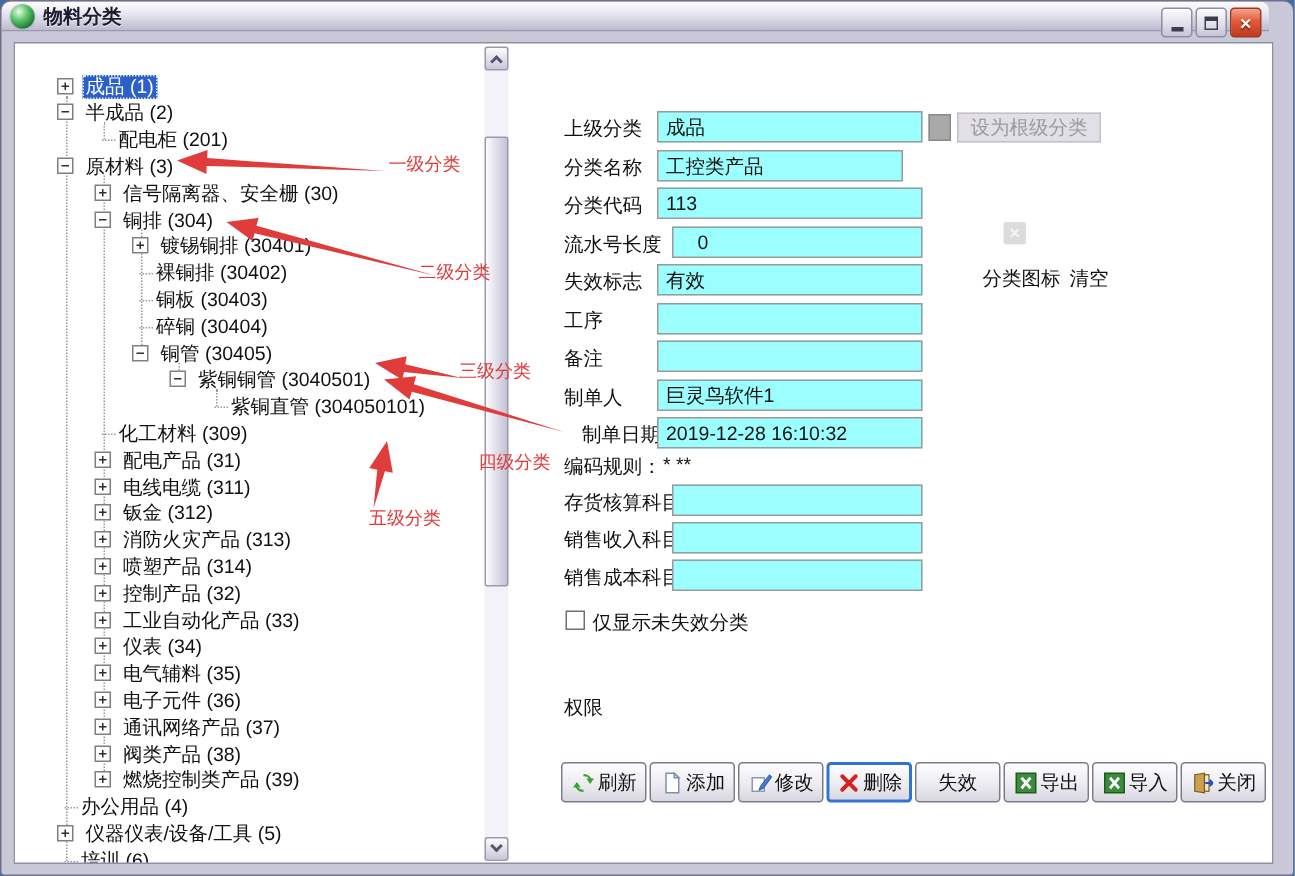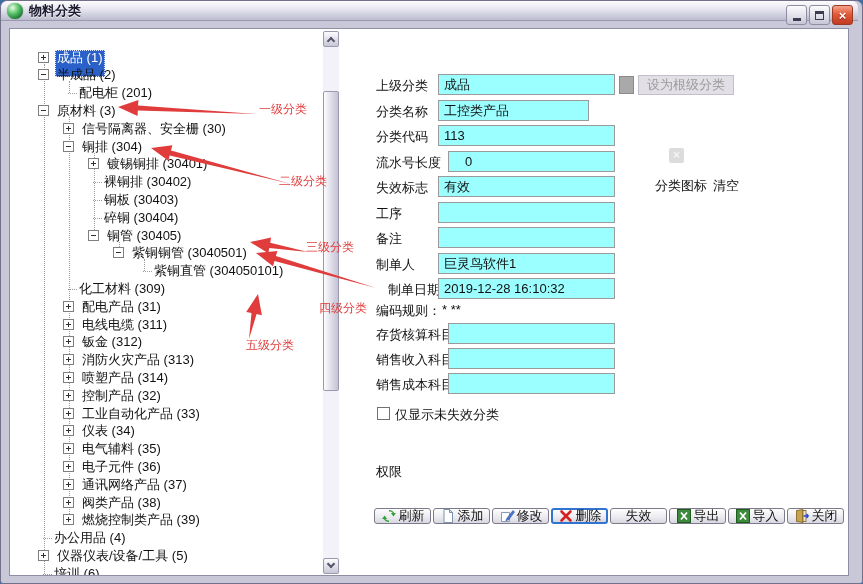--- a/index.html
+++ b/index.html
@@ -1,20 +1,20 @@
 <!DOCTYPE html>
 <html><head>
 <meta charset="utf-8">
 <style>
   html,body{margin:0;padding:0;background:#3a6ea5;}
   *{box-sizing:border-box;font-family:"Liberation Sans","DejaVu Sans",sans-serif;}
   .window{position:relative;width:863px;height:584px;background:#c9c8d8;
     border:1px solid #716f8a;border-radius:7px 7px 3px 3px;overflow:hidden;}
   
-  .titlebar{position:absolute;left:0;top:0;right:4px;height:20px;
+  .titlebar{position:absolute;left:0;top:0;right:16px;height:20px;
     background:linear-gradient(#fdfdfe,#e9e8f1 40%,#cfcede 75%,#bdbccd);
     border-bottom:1px solid #9b99af;border-radius:6px 6px 0 0;display:flex;align-items:center;}
   .app-icon{width:16px;height:16px;margin:0 6px 0 6px;border-radius:50%;
     background:radial-gradient(circle at 35% 30%,#eafbe2,#58c26a 40%,#1c7a35 75%,#0d5423);
     box-shadow:0 0 1px #1a5a2a;}
   .title-text{font-size:13px;font-weight:bold;color:#1d1d30;text-shadow:0 1px 0 #ffffffaa;}
   .winbtns{position:absolute;right:5px;top:4px;display:flex;gap:2px;}
   .wbtn{width:21px;height:20px;border:1px solid #8e8da2;border-radius:3px;
     background:linear-gradient(#fcfcfd,#dedde8 60%,#c6c5d6);display:flex;align-items:center;justify-content:center;
     font-size:12px;color:#333;}
@@ -26,21 +26,21 @@
   .client{position:absolute;left:8px;top:27px;width:840px;height:548px;background:#fff;
     border:1px solid #8f8ea4;}
   #stage{position:absolute;left:9px;top:28px;width:838px;height:546px;overflow:hidden;}
   
   .rail{position:absolute;width:1px;border-left:1px dotted #9a9a9a;}
   .hstub{position:absolute;height:0;border-top:1px dotted #9a9a9a;}
   .exp{position:absolute;width:11px;height:11px;background:#fff;border:1px solid #7f7f7f;}
   .exp i{position:absolute;background:#2f2f2f;}
   .exp .h{left:2px;top:4px;width:5px;height:1px;}
   .exp .v{left:4px;top:2px;width:1px;height:5px;}
-  .tlabel{position:absolute;height:27px;line-height:16px;font-size:13px;color:#111;white-space:nowrap;padding:0 2px;}
+  .tlabel{position:absolute;height:16px;line-height:16px;font-size:13px;color:#111;white-space:nowrap;padding:0 2px;}
   .tlabel.sel{background:#2a60c8;color:#fff;outline:1px dotted #dfe8ff;outline-offset:-1px;}
   
   .vscroll{position:absolute;left:313px;top:2px;width:16px;height:543px;background:#f3f2f8;}
   .sarrow{position:absolute;left:0;width:16px;height:16px;border:1px solid #9b99ad;border-radius:2px;
     background:linear-gradient(#fdfdfe,#dcdbe7 60%,#c8c7d7);display:flex;align-items:center;justify-content:center;}
   .sarrow.up{top:0;}
   .sarrow.down{bottom:0;}
   .chev{width:6px;height:6px;border-left:2px solid #55556b;border-top:2px solid #55556b;}
   .chev.u{transform:translateY(2px) rotate(45deg);}
   .chev.d{transform:translateY(-2px) rotate(225deg);}
@@ -60,21 +60,21 @@
     color:#f4f4f4;font-size:12px;line-height:15px;text-align:center;font-weight:bold;}
   .plain{position:absolute;font-size:13px;color:#111;white-space:nowrap;}
   .cbx{position:absolute;left:367px;top:378px;width:13px;height:13px;background:#fff;border:1px solid #707070;}
   
   .combo{position:absolute;left:404px;top:429px;width:98px;height:23px;background:#fff;border:1px solid #8f8f9d;}
   .combo .val{position:absolute;left:5px;top:2px;font-size:13px;color:#111;}
   .combo .drop{position:absolute;right:1px;top:1px;bottom:1px;width:17px;
     background:linear-gradient(#fbfbfc,#dddce6 60%,#cccbdb);border-left:1px solid #b9b8c6;
     display:flex;align-items:center;justify-content:center;}
   
-  .tbtn{position:absolute;top:479px;width:57px;height:16px;border:1px solid #7b7b8b;border-radius:3px;
+  .tbtn{position:absolute;top:479px;width:57px;height:27px;border:1px solid #7b7b8b;border-radius:3px;
     background:linear-gradient(#fefefe,#ececf1 55%,#d8d7e0);display:flex;align-items:center;justify-content:center;
     gap:2px;font-size:13px;color:#111;}
   .tbtn.focused{border:2px solid #2f74d0;}
   .tbtn svg{width:16px;height:16px;flex:none;}
 </style>
 </head>
 <body>
 
 <div class="window">
   <div class="titlebar">
@@ -234,21 +234,21 @@
       <div class="sthumb"></div>
       <div class="sarrow down">
           <span class="chev d"></span>
         </div>
     </div>
 
     <div id="form-layer">
         <div class="flabel" style="left: 366px; top: 48px;">上级分类</div>
         <div class="ffield" style="left: 428px; top: 45px; width: 177px; padding-left: 5px;">成品</div>
         <div class="flabel" style="left: 366px; top: 73.5px;">分类名称</div>
-        <div class="ffield" style="left: 428px; top: 70.5px; width: 151px; padding-left: 5px;">工控类产品</div>
+        <div class="ffield" style="left: 428px; top: 70.5px; width: 164px; padding-left: 5px;">工控类产品</div>
         <div class="flabel" style="left: 366px; top: 99px;">分类代码</div>
         <div class="ffield" style="left: 428px; top: 96px; width: 177px; padding-left: 5px;">113</div>
         <div class="flabel" style="left: 366px; top: 124.5px;">流水号长度</div>
         <div class="ffield" style="left: 438px; top: 121.5px; width: 167px; padding-left: 16px;">0</div>
         <div class="flabel" style="left: 366px; top: 150px;">失效标志</div>
         <div class="ffield" style="left: 428px; top: 147px; width: 177px; padding-left: 5px;">有效</div>
         <div class="flabel" style="left: 366px; top: 175.5px;">工序</div>
         <div class="ffield" style="left: 428px; top: 172.5px; width: 177px; padding-left: 5px;"></div>
         <div class="flabel" style="left: 366px; top: 201px;">备注</div>
         <div class="ffield" style="left: 428px; top: 198px; width: 177px; padding-left: 5px;"></div>

